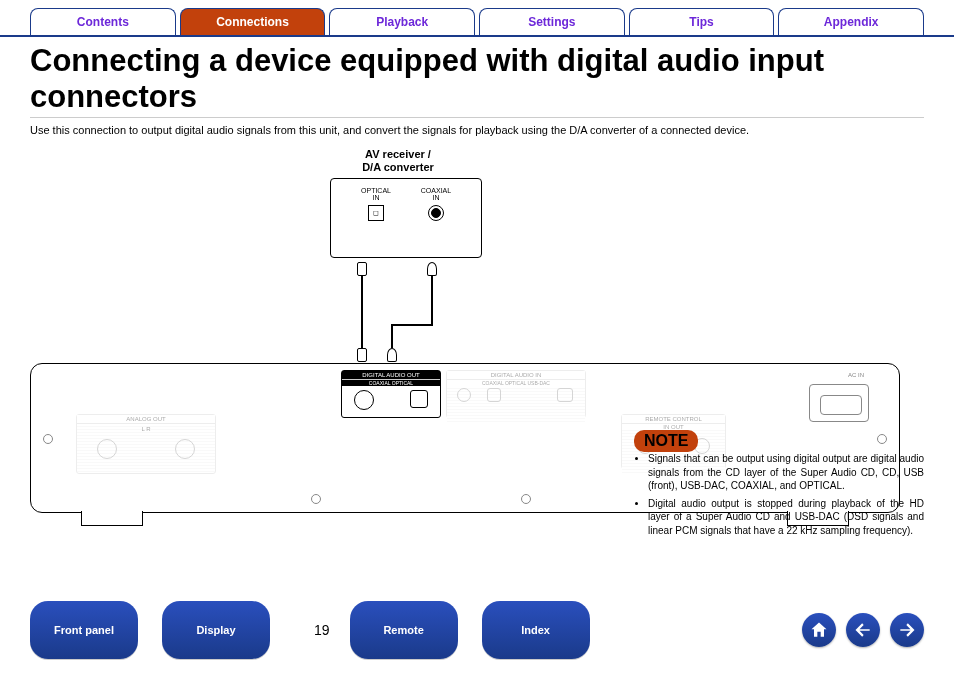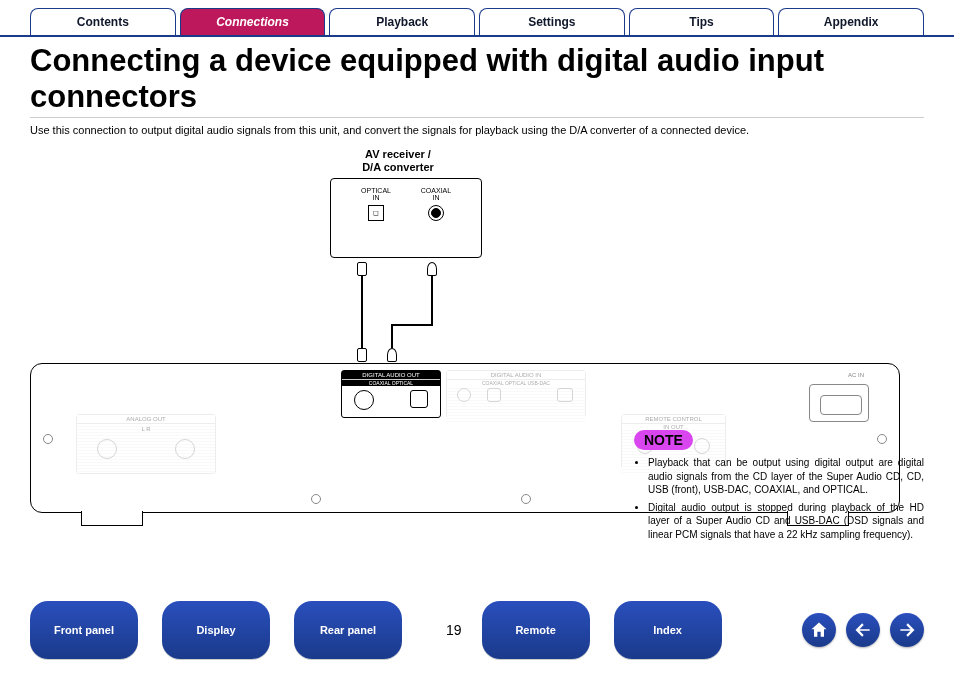--- a/index.html
+++ b/index.html
@@ -13,34 +13,33 @@
   }
   .top-tabs {
     display: flex;
     gap: 4px;
     padding: 8px 30px 0 30px;
     border-bottom: 2px solid #1a3a8a;
   }
   .top-tab {
     flex: 1;
     background: #fff;
-    color: #0f172a;
+    color: #6d28d9;
     border: 1px solid #1a3a8a;
     border-bottom: none;
     border-radius: 8px 8px 0 0;
     padding: 6px 0;
     text-align: center;
     font-weight: bold;
     font-size: 12px;
     cursor: pointer;
   }
   .top-tab.active {
-    background: #be185d;
+    background: #c2410c;
     color: #fff;
-    font-style: italic;
   }
   .page-title {
     font-size: 31px;
     font-weight: bold;
     margin: 6px 30px 2px 30px;
     border-bottom: 1px solid #ccc;
     padding-bottom: 2px;
   }
   .subtitle {
     font-size: 11px;
@@ -124,21 +123,21 @@
   .acin-label{position:absolute;right:35px;top:8px;font-size:6px;color:#888;}
   .screw{position:absolute;width:10px;height:10px;border:1px solid #888;border-radius:50%;}
   .note-section {
     position: absolute;
     right: 30px;
     top: 430px;
     width: 290px;
     font-size: 10px;
   }
   .note-badge {
-    display:inline-block;background:#d946ef;border-radius:10px;padding:2px 10px;font-size:14px;font-weight:bold;margin-bottom:6px;
+    display:inline-block;background:#c2410c;border-radius:10px;padding:2px 10px;font-size:16px;font-weight:bold;margin-bottom:0;
   }
   .note-section ul{padding-left:14px;}
   .note-section li{margin-bottom:4px;line-height:1.35;text-align:justify;}
   .bottom-nav {
     position:absolute;left:30px;bottom:14px;width:894px;display:flex;align-items:center;
   }
   .pill {
     background:linear-gradient(#2a4fbd,#1a3a8a);
     color:#fff;font-weight:bold;font-size:11px;
     border-radius:18px;padding:23px 0;width:108px;text-align:center;margin-right:24px;cursor:pointer;
@@ -245,29 +244,28 @@
     </div>
 
     <div class="acin-label">AC IN</div>
     <div class="acin"></div>
   </div>
 </div>
 
 <div class="note-section">
   <span class="note-badge">NOTE</span>
   <ul>
-    <li>Playback that can be output using digital output are digital audio signals from the CD layer of the Super Audio CD, CD, USB (front), USB-DAC, COAXIAL, and OPTICAL.</li>
+    <li>Signals that can be output using digital output are digital audio signals from the CD layer of the Super Audio CD, CD, USB (front), USB-DAC, COAXIAL, and OPTICAL.</li>
     <li>Digital audio output is stopped during playback of the HD layer of a Super Audio CD and USB-DAC (DSD signals and linear PCM signals that have a 22 kHz sampling frequency).</li>
   </ul>
 </div>
 
 <div class="bottom-nav">
   <div class="pill">Front panel</div>
   <div class="pill">Display</div>
-  <div class="pill">Rear panel</div>
   <span class="page-num">19</span>
   <div class="pill">Remote</div>
   <div class="pill">Index</div>
   <div class="nav-icons">
     <div class="circ-btn">
       <svg viewBox="0 0 24 24">
           <path d="M12 3l9 8h-3v9h-4v-6H10v6H6v-9H3z"></path>
         </svg>
     </div>
     <div class="circ-btn">

